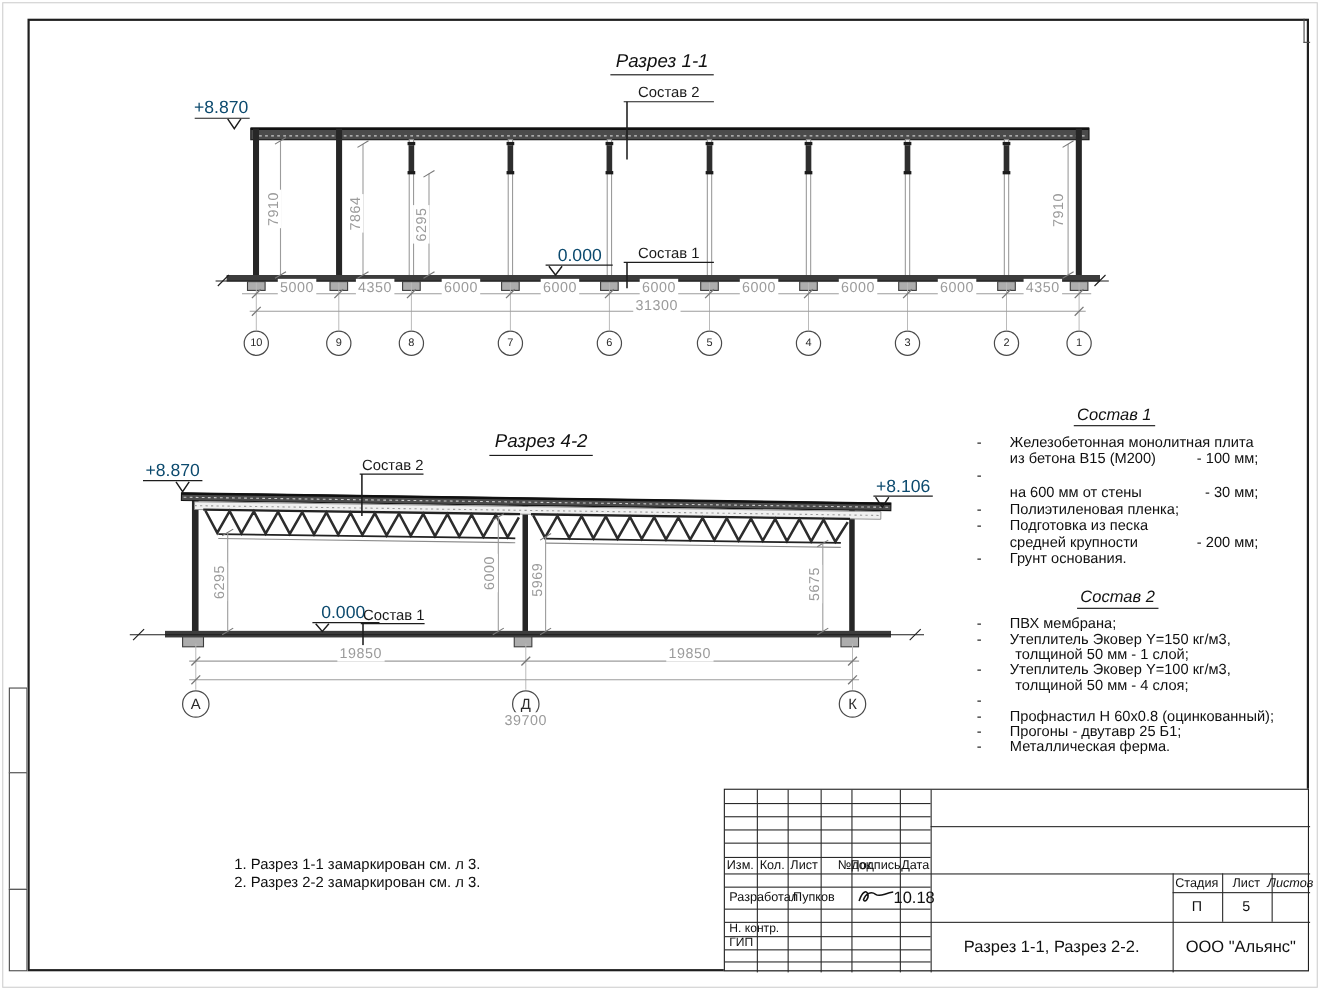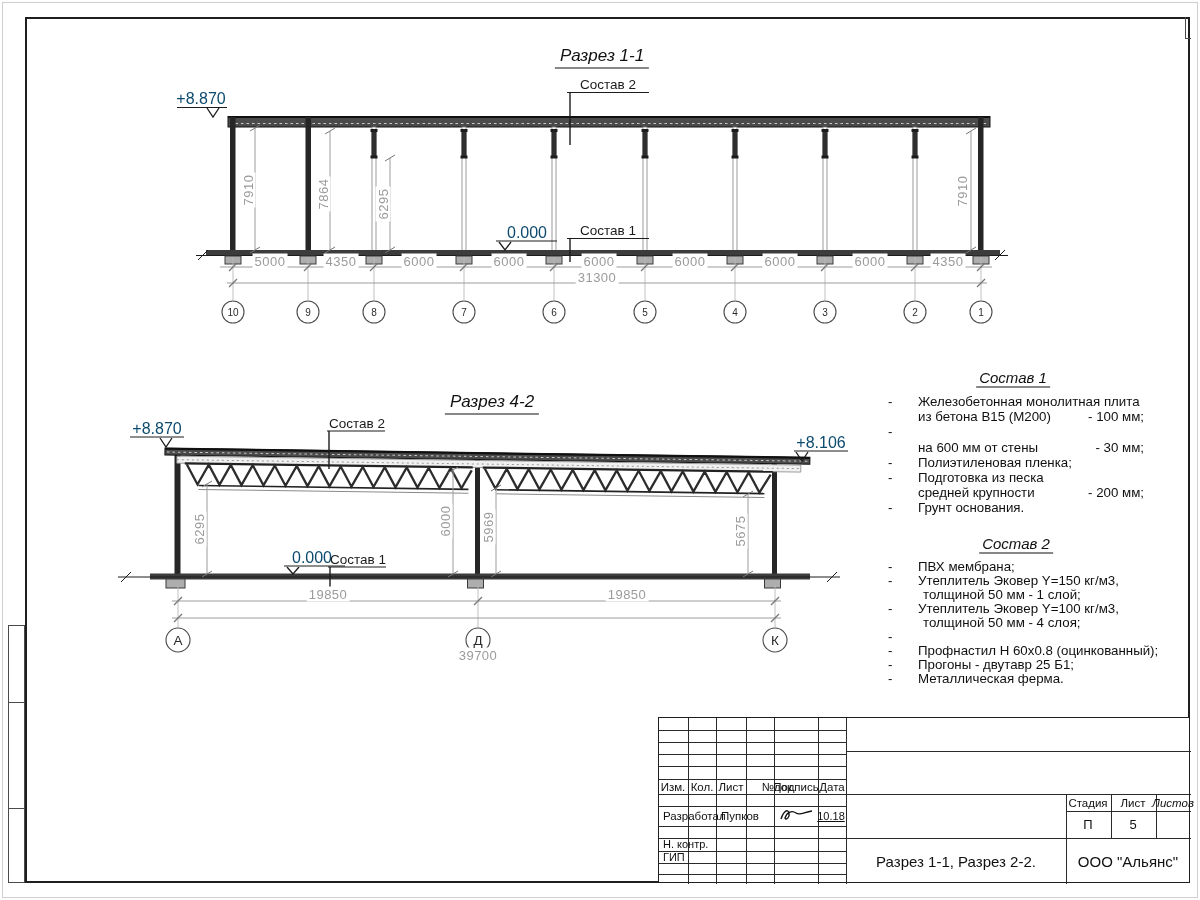--- a/index.html
+++ b/index.html
@@ -400,20 +400,24 @@
     <div class="crow">
         <span class="b">-</span>
         <span class="t">Прогоны - двутавр 25 Б1;</span>
       </div>
     <div class="crow">
         <span class="b">-</span>
         <span class="t">Металлическая ферма.</span>
       </div>
   </div>
 
+  <div class="notes">
+    <div>1. Разрез 1-1 замаркирован см. л 3.</div>
+    <div>2. Разрез 2-2 замаркирован см. л 3.</div>
+  </div>
 
   <div class="tb">
 
     <div class="vl" style="left:29px;top:0;height:166px;"></div>
     <div class="vl" style="left:57px;top:0;height:166px;"></div>
     <div class="vl" style="left:87px;top:0;height:166px;"></div>
     <div class="vl" style="left:115px;top:0;height:166px;"></div>
     <div class="vl" style="left:159px;top:0;height:166px;"></div>
     <div class="vl" style="left:187px;top:0;height:166px;"></div>
     <div class="vl" style="left:407px;top:76px;height:90px;"></div>
@@ -440,21 +444,21 @@
     <span class="tbt cc" style="left:72px;top:69px;">Лист</span>
     <span class="tbt cc" style="left:101px;top:69px;padding-left:37px;">№док.</span>
     <span class="tbt cc" style="left:137px;top:69px;">Подпись</span>
     <span class="tbt cc" style="left:173px;top:69px;">Дата</span>
 
     <span class="tbt lc" style="left:4px;top:98px;text-align:right;">Разработал</span>
     <span class="tbt lc" style="left:62px;top:98px;">Пупков</span>
     <svg class="abs" style="left:119px;top:89px;" width="38" height="17" viewBox="0 0 38 17">
       <path d="M3,12 C6,3 10,2 11,6 C12,10 8,14 7,11 C9,5 14,3 18,6 C22,9 26,5 34,4" fill="none" stroke="#111" stroke-width="1.4"></path>
     </svg>
-    <span class="tbt cc" style="left:172px;top:98px;font-size:11px;text-decoration:underline;">10.18</span>
+    <span class="tbt cc" style="left:172px;top:98px;font-size:15px;">10.18</span>
     <span class="tbt lc" style="left:4px;top:126px;font-size:11px;">Н. контр.</span>
     <span class="tbt lc" style="left:4px;top:139px;font-size:11px;">ГИП</span>
 
     <span class="tbt cc" style="left:429px;top:85px;">Стадия</span>
     <span class="tbt cc" style="left:474px;top:85px;">Лист</span>
     <span class="tbt cc" style="left:514px;top:85px;font-style:italic;">Листов</span>
     <span class="tbt cc" style="left:429px;top:106px;font-size:13px;">П</span>
     <span class="tbt cc" style="left:474px;top:106px;font-size:13px;">5</span>
     <span class="tbt cc" style="left:514px;top:106px;font-size:13px;"></span>
 

